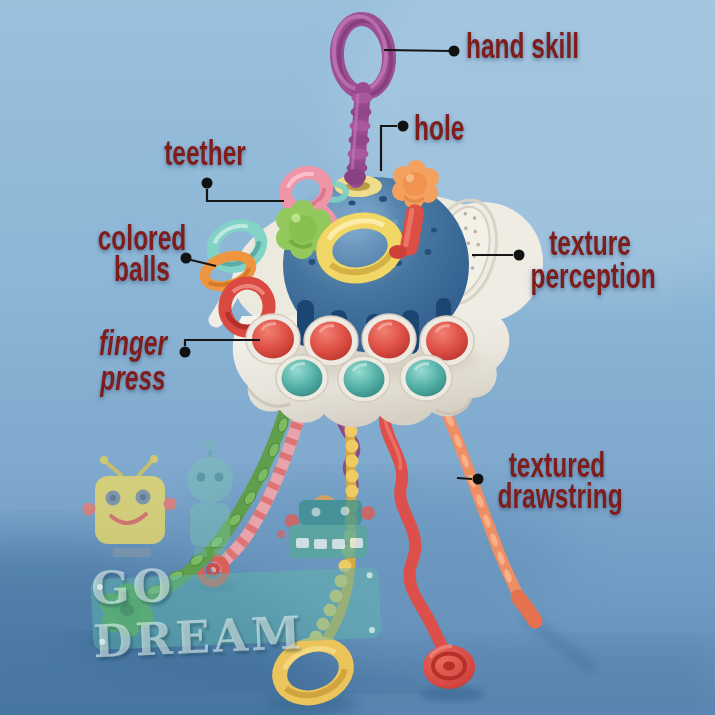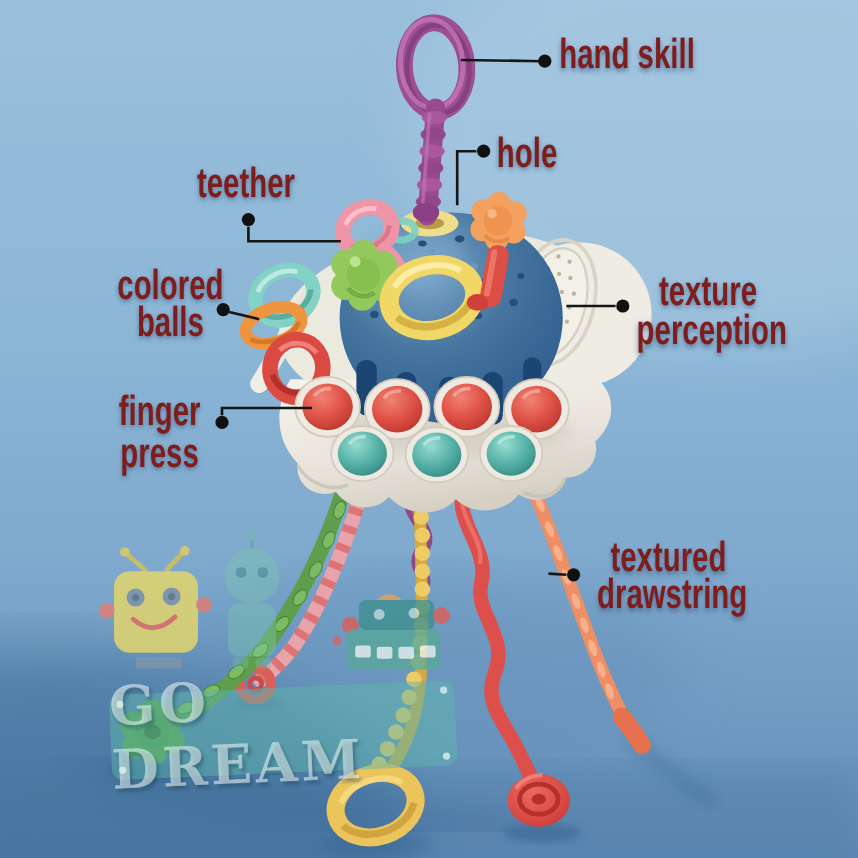--- a/index.html
+++ b/index.html
@@ -12,21 +12,21 @@
          line-height:31px;text-align:center;
          text-shadow:0 2px 5px rgba(40,70,105,.6),0 0 10px rgba(170,205,235,.45);}
   .label span{display:block;transform:scaleX(.7);}
   .label.anchor-left{text-align:left;}
   .label.anchor-left span{transform-origin:0 50%;}
 
   .lbl-hand-skill{left:466px;top:30px;}
   .lbl-hole{left:414px;top:112px;}
   .lbl-teether{left:145px;top:137px;width:120px;}
   .lbl-colored-balls{left:72px;top:222px;width:140px;}
-  .lbl-finger-press{left:63px;top:325px;width:140px;line-height:35px;}
+  .lbl-finger-press{left:63px;top:325px;width:140px;line-height:35px;font-style:italic;}
   .lbl-texture-perception{left:505px;top:226px;width:170px;line-height:33px;}
   .lbl-textured-drawstring{left:472px;top:449px;width:170px;}
 
   
   .banner{position:absolute;z-index:30;left:92px;top:573px;width:288px;height:71px;
           background:rgba(95,182,172,.5);border-radius:9px;transform:rotate(-2.5deg);
           display:flex;align-items:center;justify-content:center;}
   .banner .brand{font-family:"DejaVu Serif",serif;font-weight:bold;font-size:45px;
           letter-spacing:3px;color:rgba(240,252,250,.55);
           text-shadow:2px 3px 3px rgba(22,62,80,.4);}

